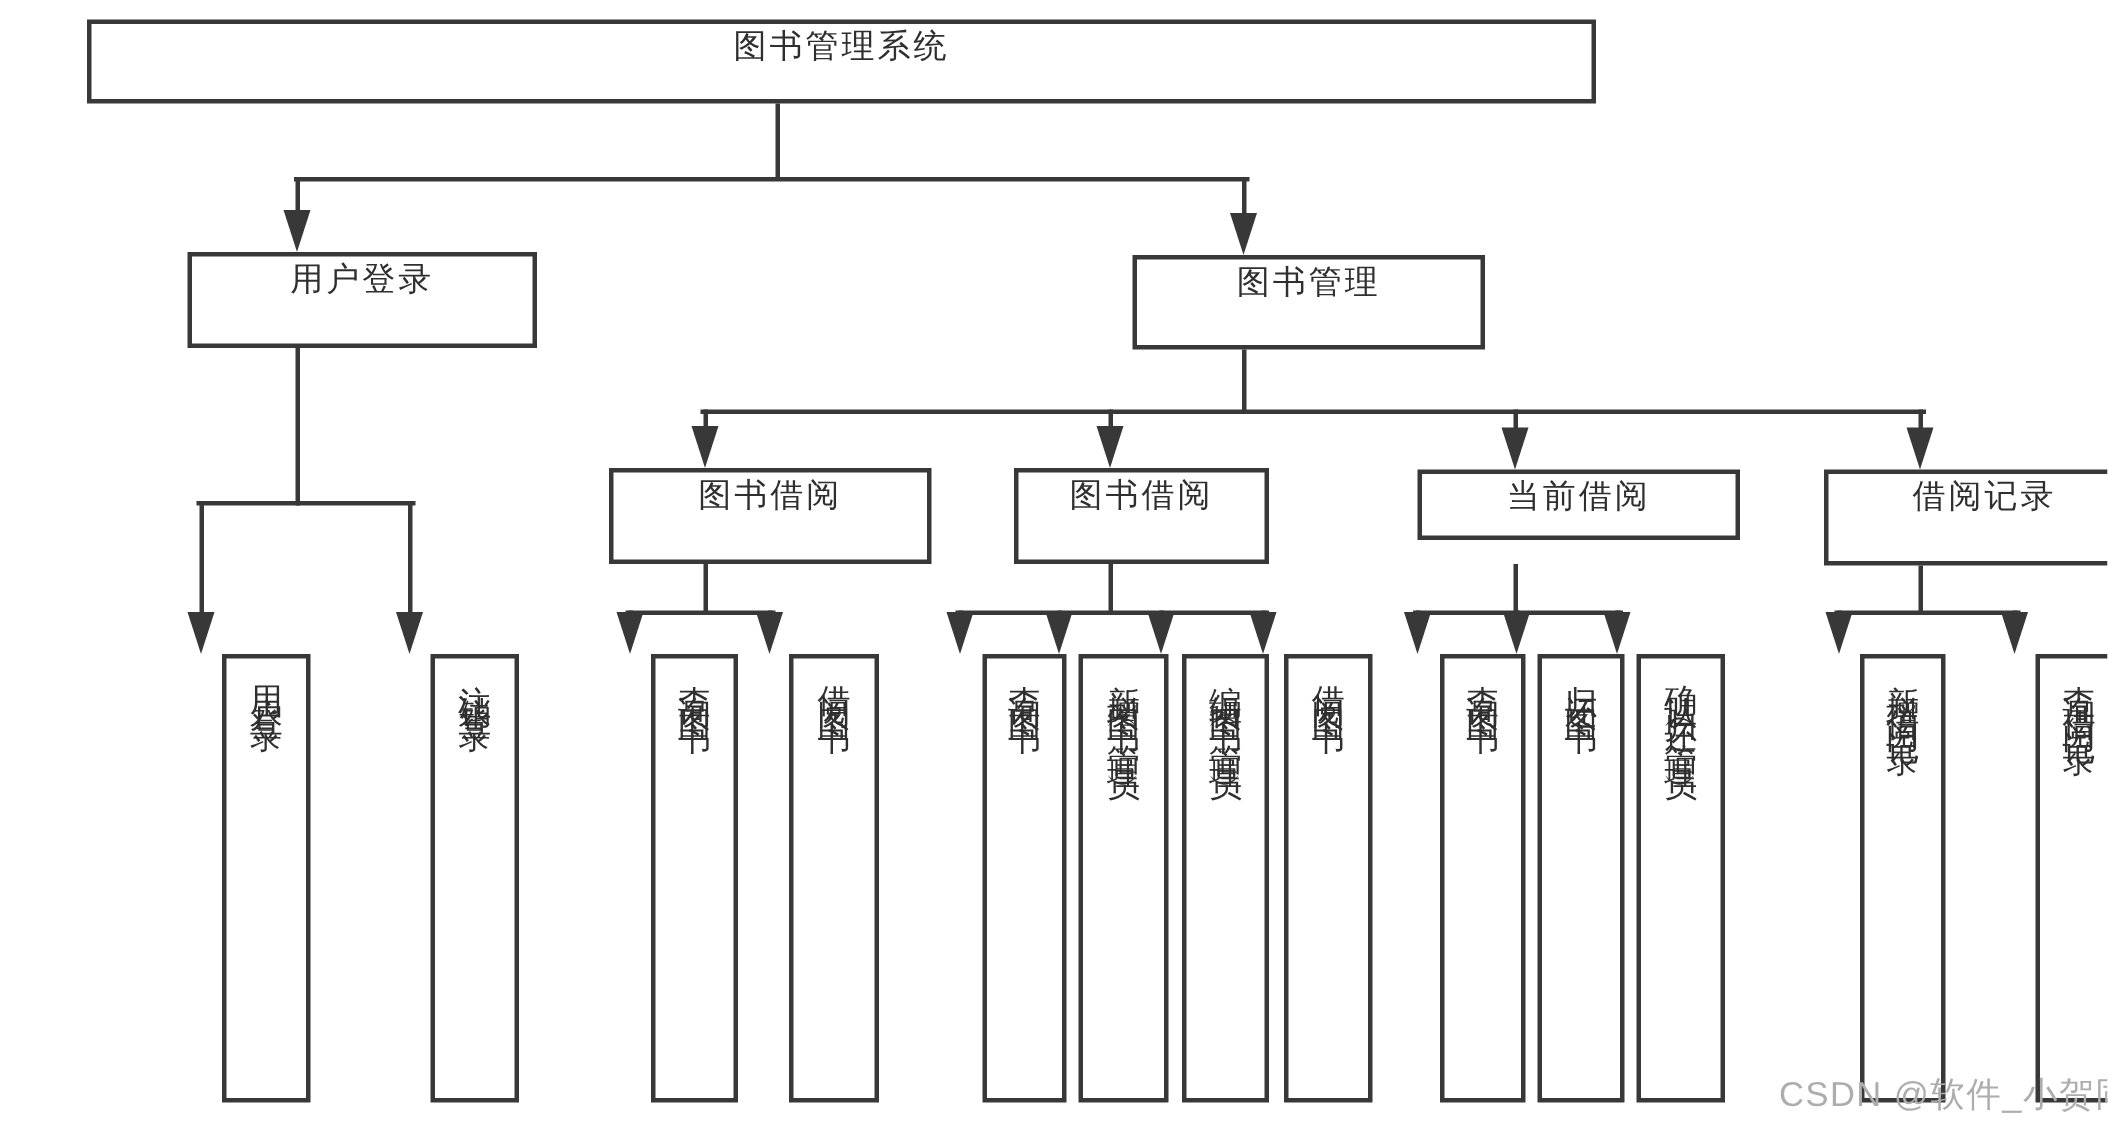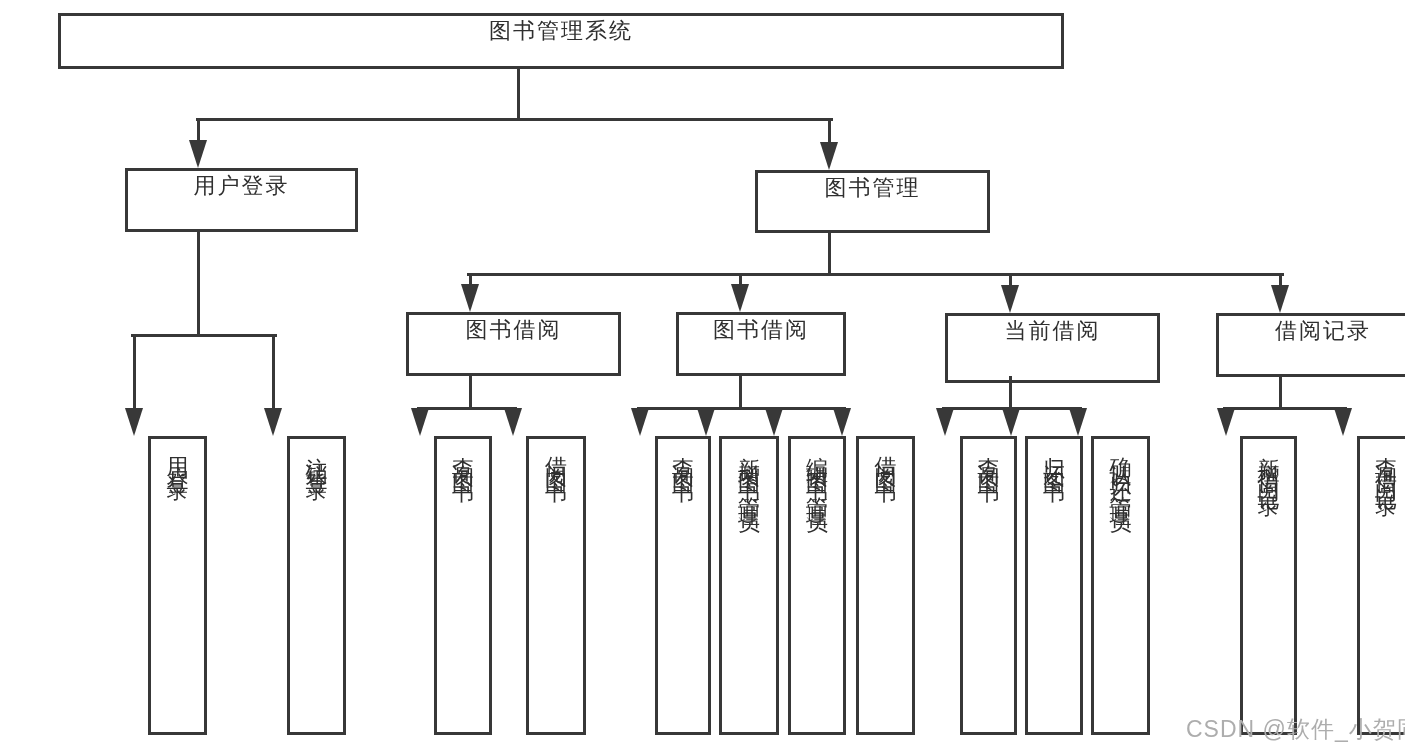--- a/index.html
+++ b/index.html
@@ -72,21 +72,21 @@
       </div>
       <div class="node" style="left: 712px; top: 170px; width: 235px; height: 63px;">
         <span class="lbl">图书管理</span>
       </div>
       <div class="node" style="left: 363px; top: 312px; width: 215px; height: 64px;">
         <span class="lbl">图书借阅</span>
       </div>
       <div class="node" style="left: 633px; top: 312px; width: 170px; height: 64px;">
         <span class="lbl">图书借阅</span>
       </div>
-      <div class="node" style="left: 902px; top: 313px; width: 215px; height: 70px;">
+      <div class="node" style="left: 902px; top: 313px; width: 215px; height: 47px;">
         <span class="lbl">当前借阅</span>
       </div>
       <div class="node" style="left: 1173px; top: 313px; width: 214px; height: 64px;">
         <span class="lbl">借阅记录</span>
       </div>
       <div class="node vert" style="left: 105px; top: 436px; width: 59px; height: 299px;">
         <span class="lbl">用户登录</span>
       </div>
       <div class="node vert" style="left: 244px; top: 436px; width: 59px; height: 299px;">
         <span class="lbl">注销登录</span>

